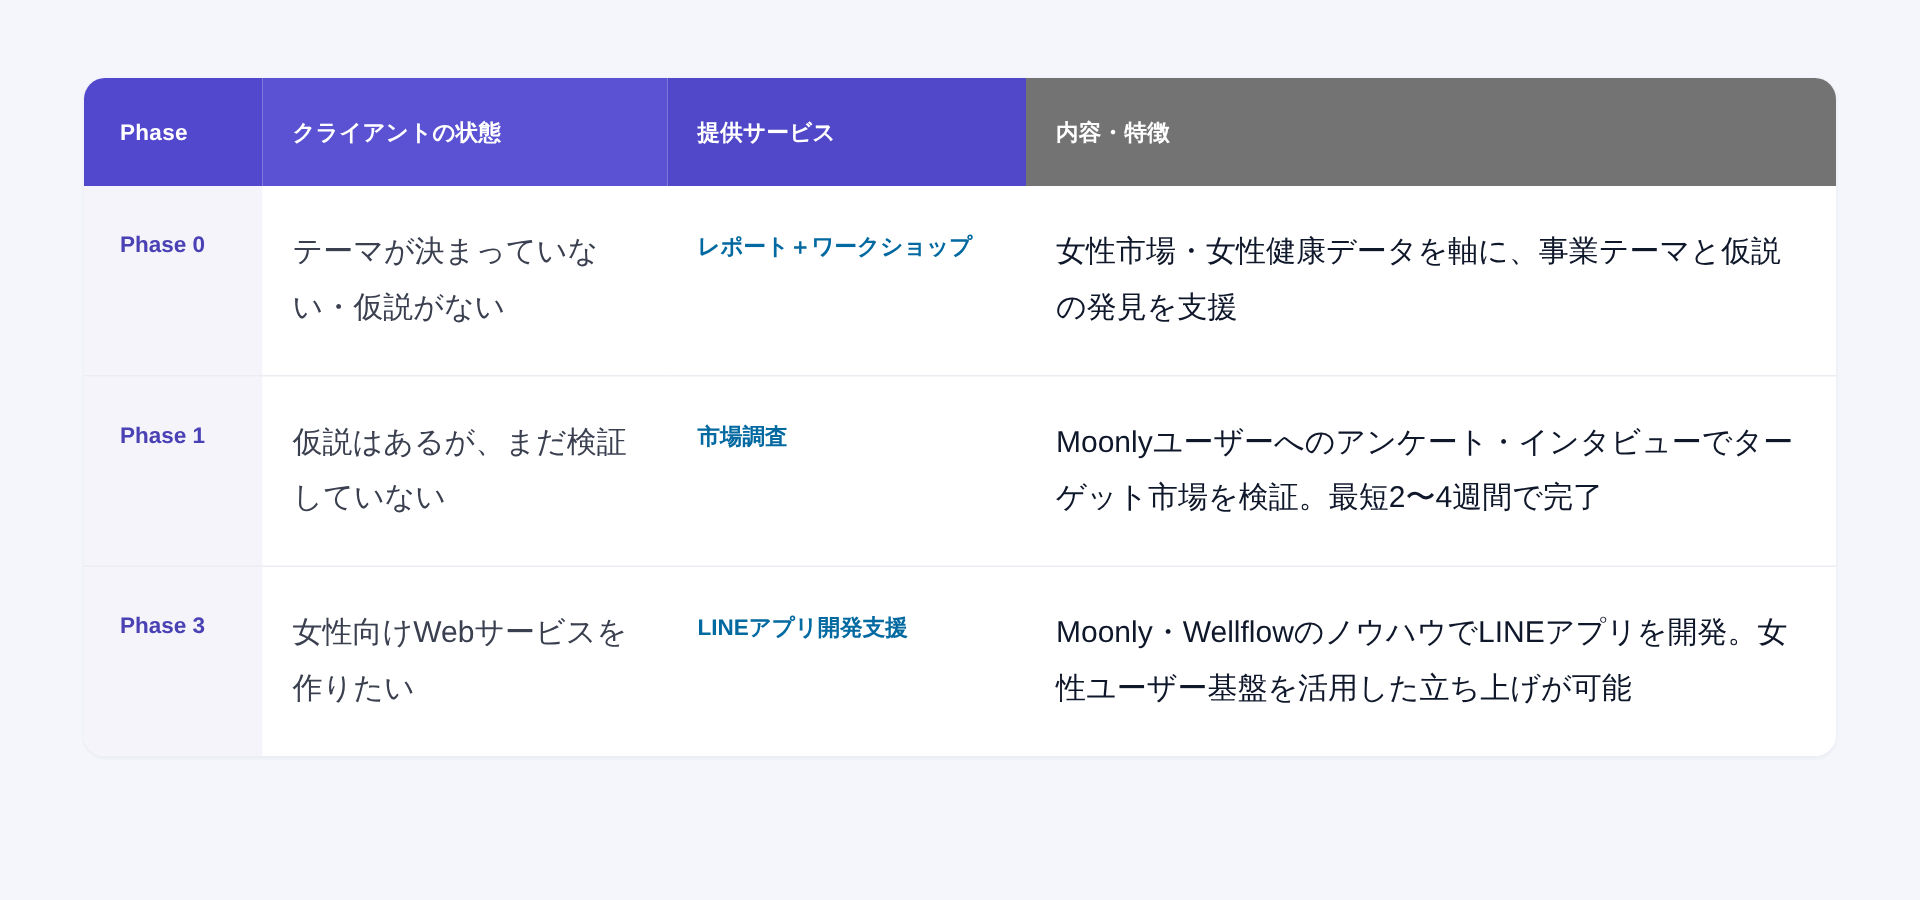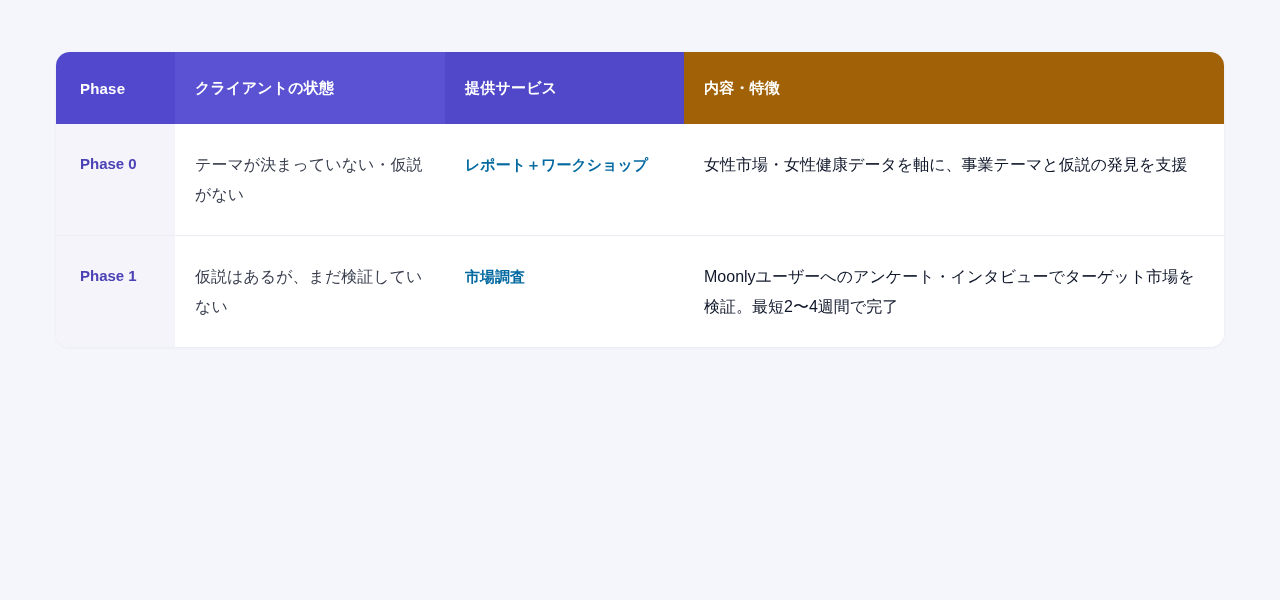--- a/index.html
+++ b/index.html
@@ -54,29 +54,29 @@
     font-weight: bold;
     text-align: left;
     padding: 24px 0 24px 0;
     height: 24px;
     vertical-align: middle;
     letter-spacing: 0.2px;
   }
   thead th.h-phase   { background: #5248cd; padding-left: 24px; }
   thead th.h-state   { background: #5a52d2; padding-left: 20px; }
   thead th.h-service { background: #5148c9; padding-left: 20px; }
-  thead th.h-detail  { background: #a16207; padding-left: 20px; font-family: Liberation Serif, serif; }
+  thead th.h-detail  { background: #737373; padding-left: 20px; font-family: Liberation Serif, serif; }
 
   
   tbody td {
     vertical-align: top;
     padding-top: 26px;
     padding-bottom: 26px;
     border-top: 1px solid #ececf3;
-    font-size: 16px;
+    font-size: 20px;
     line-height: 1.85;
     color: #3a3f4f;
     background: #ffffff;
   }
   tbody tr:first-child td { border-top: none; }
 
   td.cell-phase {
     background: #f4f4fa;
     color: #4a41b5;
     font-weight: bold;
@@ -135,16 +135,22 @@
           <td class="cell-state">テーマが決まっていない・仮説がない</td>
           <td class="cell-service">レポート＋ワークショップ</td>
           <td class="cell-detail">女性市場・女性健康データを軸に、事業テーマと仮説の発見を支援</td>
         </tr>
         <tr>
           <td class="cell-phase">Phase 1</td>
           <td class="cell-state">仮説はあるが、まだ検証していない</td>
           <td class="cell-service">市場調査</td>
           <td class="cell-detail">Moonlyユーザーへのアンケート・インタビューでターゲット市場を検証。最短2〜4週間で完了</td>
         </tr>
+        <tr>
+          <td class="cell-phase">Phase 3</td>
+          <td class="cell-state">女性向けWebサービスを作りたい</td>
+          <td class="cell-service">LINEアプリ開発支援</td>
+          <td class="cell-detail">Moonly・WellflowのノウハウでLINEアプリを開発。女性ユーザー基盤を活用した立ち上げが可能</td>
+        </tr>
       </tbody>
     </table>
   </div>
 </div>
 
 </body></html>

